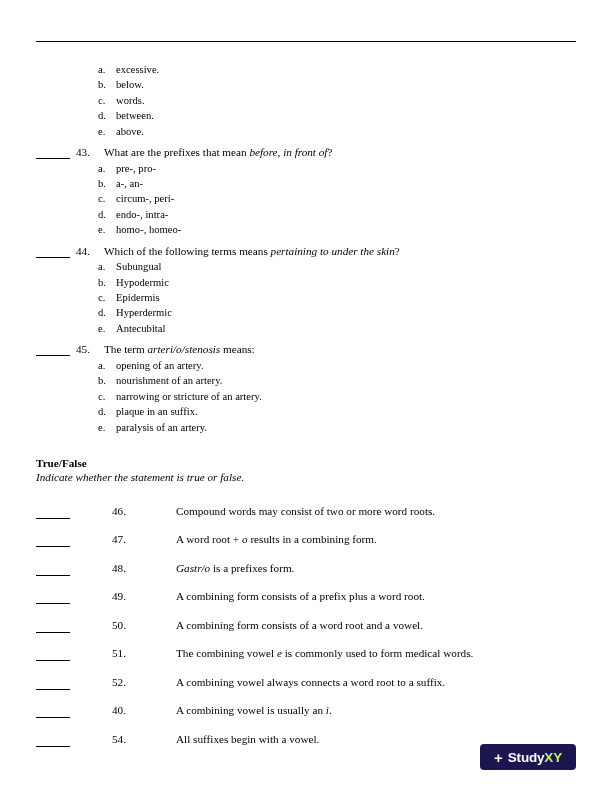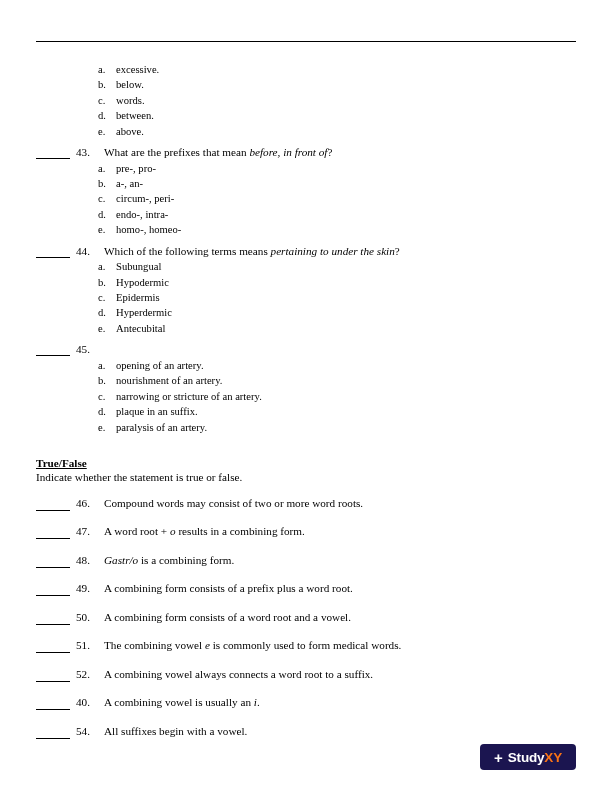--- a/index.html
+++ b/index.html
@@ -79,33 +79,34 @@
   }
   .ctext {
     flex: 1 1 auto;
   }
   .gap-after-choices { height: 5px; }
 
   .section-title {
     font-weight: bold;
     font-size: 11.2px;
     margin-top: 22px;
-    text-decoration: underline;
   }
   .section-instr {
+    font-style: italic;
     font-size: 11.2px;
     margin-top: 2px;
-    margin-bottom: 12px;
+    margin-bottom: 20px;
   }
   .tfrow {
     display: flex;
     align-items: flex-start;
     font-size: 11.2px;
     line-height: 16px;
     margin-bottom: 12.5px;
+    gap: 36px;
   }
   .tfrow .blank { margin-top: 3px; }
 
   i { font-style: italic; }
 
   
   .watermark {
     position: absolute;
     right: 36px;
     bottom: 22px;
@@ -125,21 +126,21 @@
     font-weight: bold;
     line-height: 1;
   }
   .wm-text {
     font-family: "Liberation Sans", sans-serif;
     font-size: 13.5px;
     font-weight: bold;
     color: #ffffff;
     letter-spacing: -0.2px;
   }
-  .wm-text .xy { color: #f97316; }
+  .wm-text .xy { color: #bef264; }
 </style>
 </head>
 <body>
 
 <div class="page">
   <div class="rule-top"></div>
 
   <div class="content">
 
     <div class="qblock">
@@ -227,20 +228,21 @@
           <span class="ctext">Antecubital</span>
         </div>
       </div>
     </div>
     <div class="gap-after-choices"></div>
 
     <div class="qblock">
       <div class="qrow">
         <span class="blank"></span>
         <span class="qnum">45.</span>
+        <span class="qtext"><span>The term </span><i>arteri/o/stenosis</i><span> means:</span></span>
       </div>
       <div class="choices">
         <div class="choice">
           <span class="clet">a.</span>
           <span class="ctext">opening of an artery.</span>
         </div>
         <div class="choice">
           <span class="clet">b.</span>
           <span class="ctext">nourishment of an artery.</span>
         </div>
@@ -268,21 +270,21 @@
       <span class="qtext"><span>Compound words may consist of two or more word roots.</span><i></i><span></span></span>
     </div>
     <div class="tfrow">
       <span class="blank"></span>
       <span class="qnum">47.</span>
       <span class="qtext"><span>A word root + </span><i>o</i><span> results in a combining form.</span></span>
     </div>
     <div class="tfrow">
       <span class="blank"></span>
       <span class="qnum">48.</span>
-      <span class="qtext"><span></span><i>Gastr/o</i><span> is a combining form.</span></span>
+      <span class="qtext"><span></span><i>Gastr/o</i><span> is a prefixes form.</span></span>
     </div>
     <div class="tfrow">
       <span class="blank"></span>
       <span class="qnum">49.</span>
       <span class="qtext"><span>A combining form consists of a prefix plus a word root.</span><i></i><span></span></span>
     </div>
     <div class="tfrow">
       <span class="blank"></span>
       <span class="qnum">50.</span>
       <span class="qtext"><span>A combining form consists of a word root and a vowel.</span><i></i><span></span></span>

